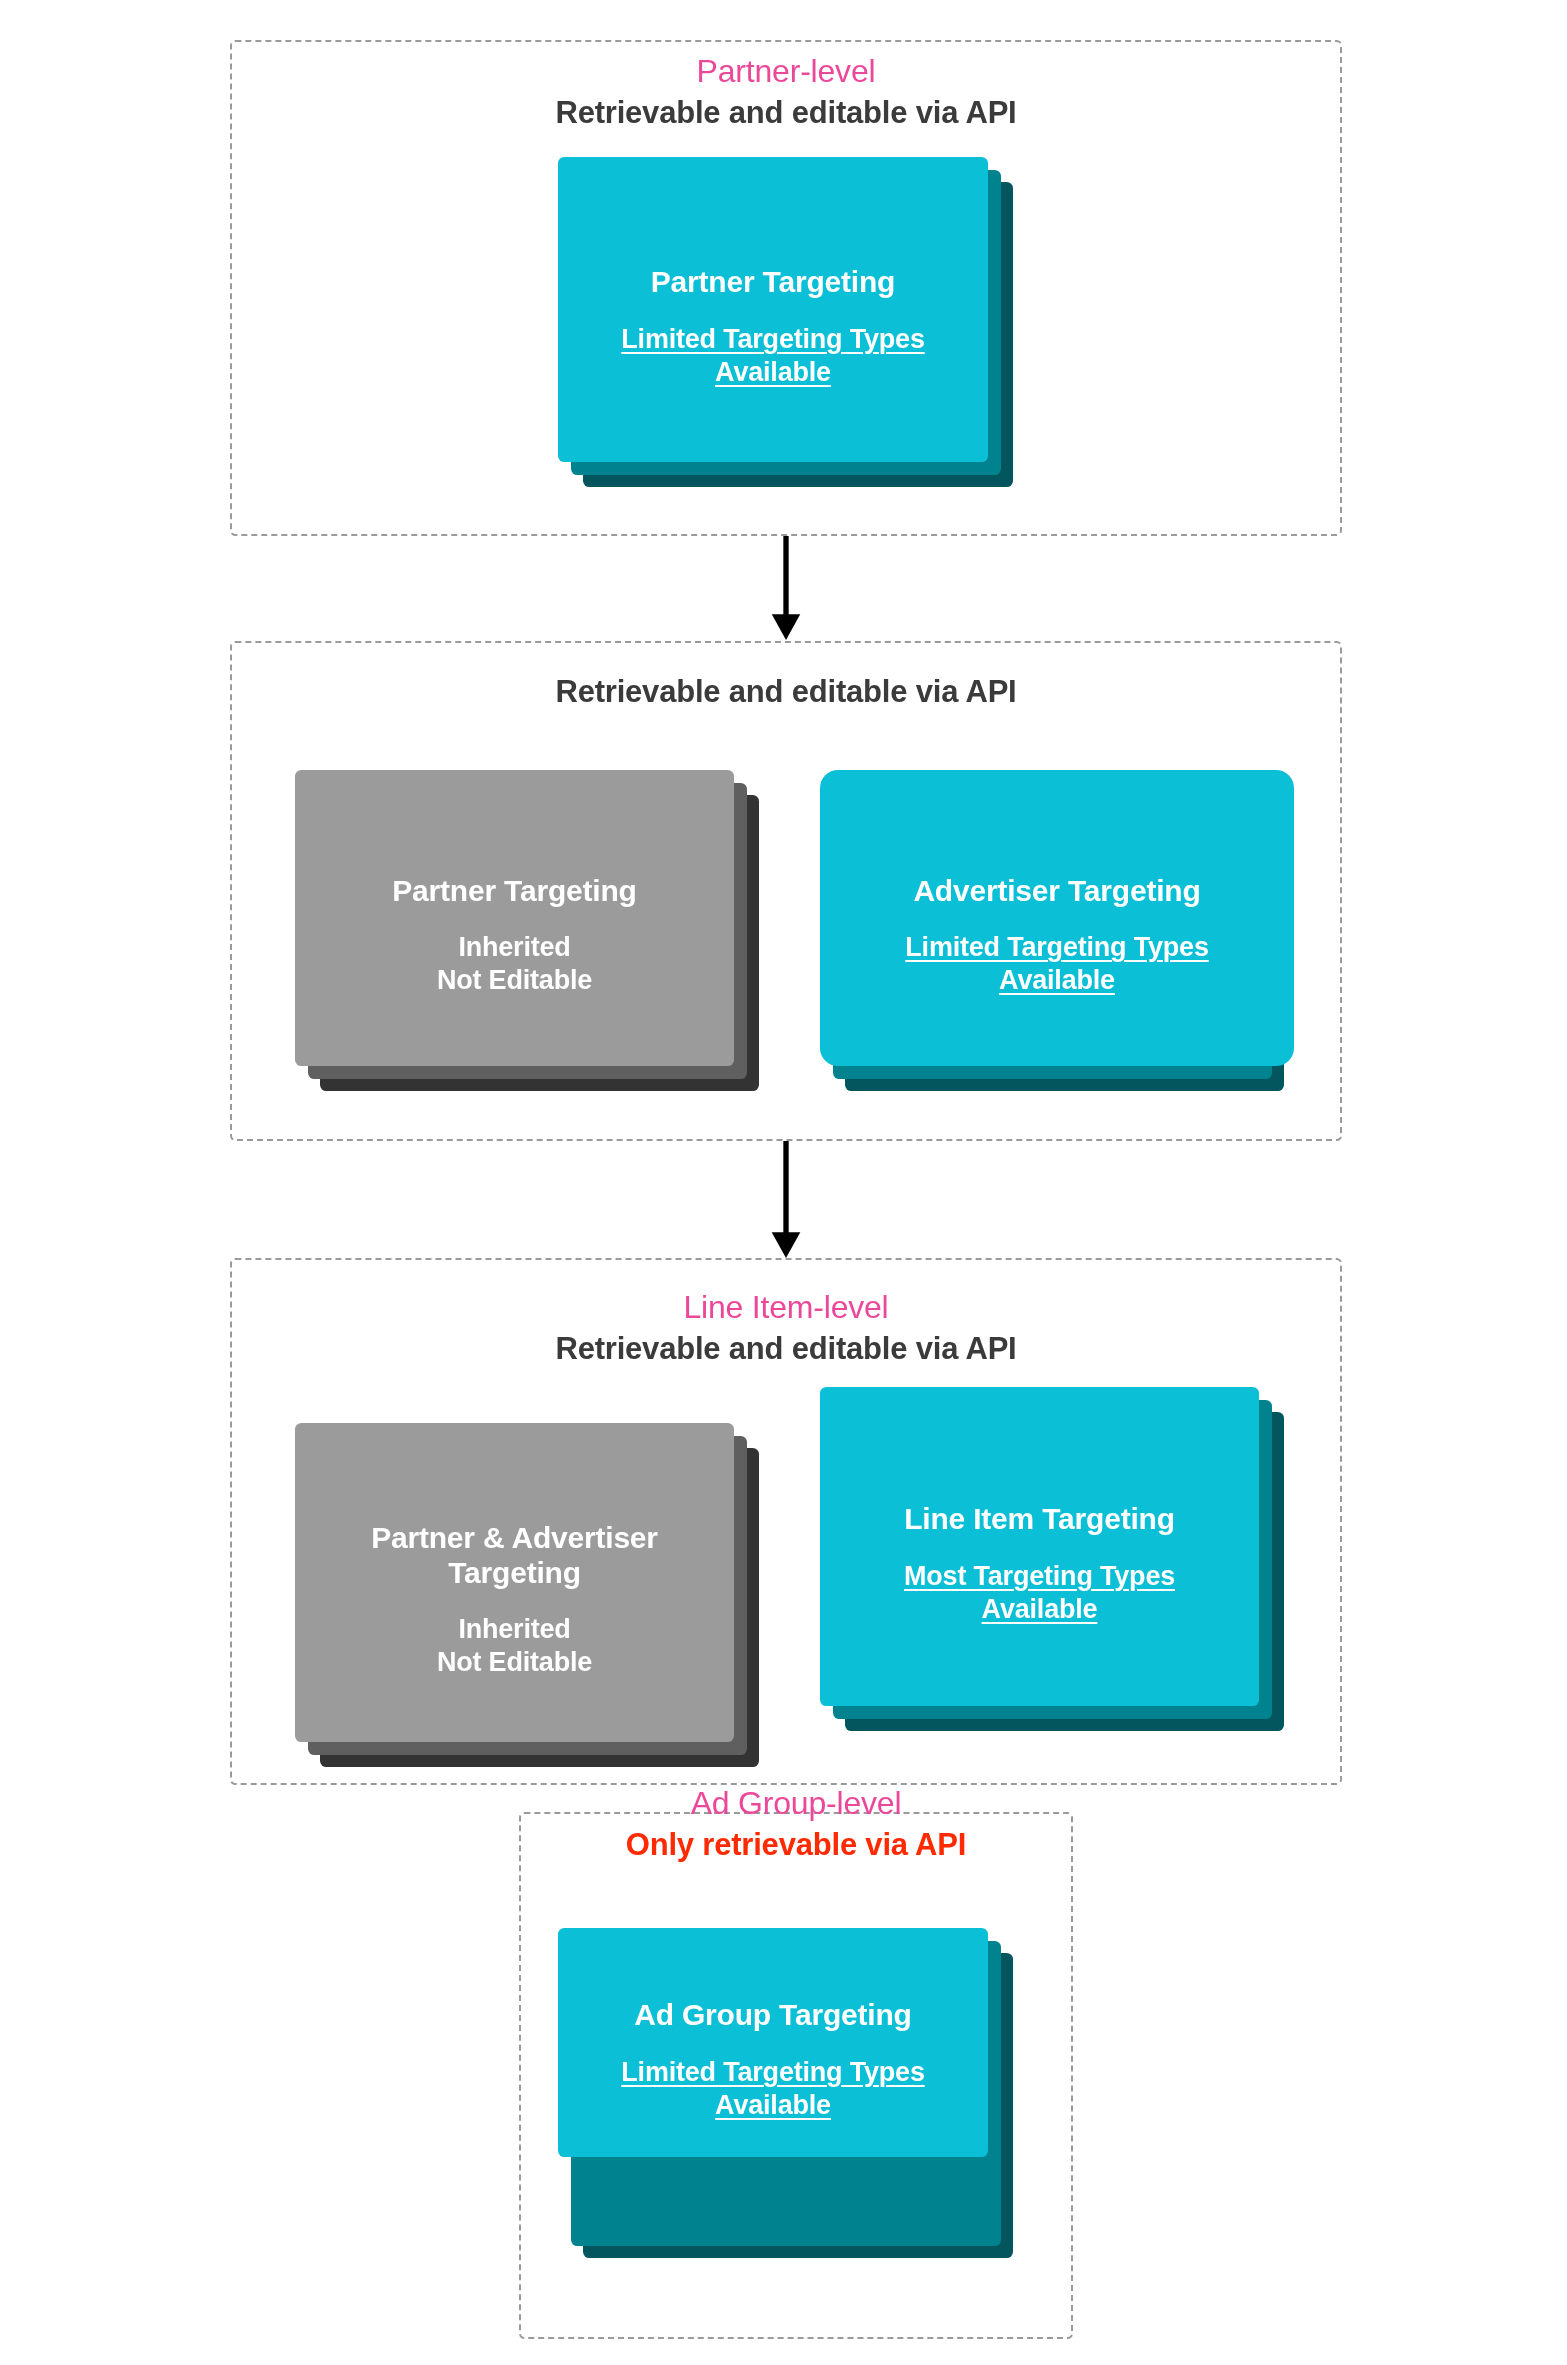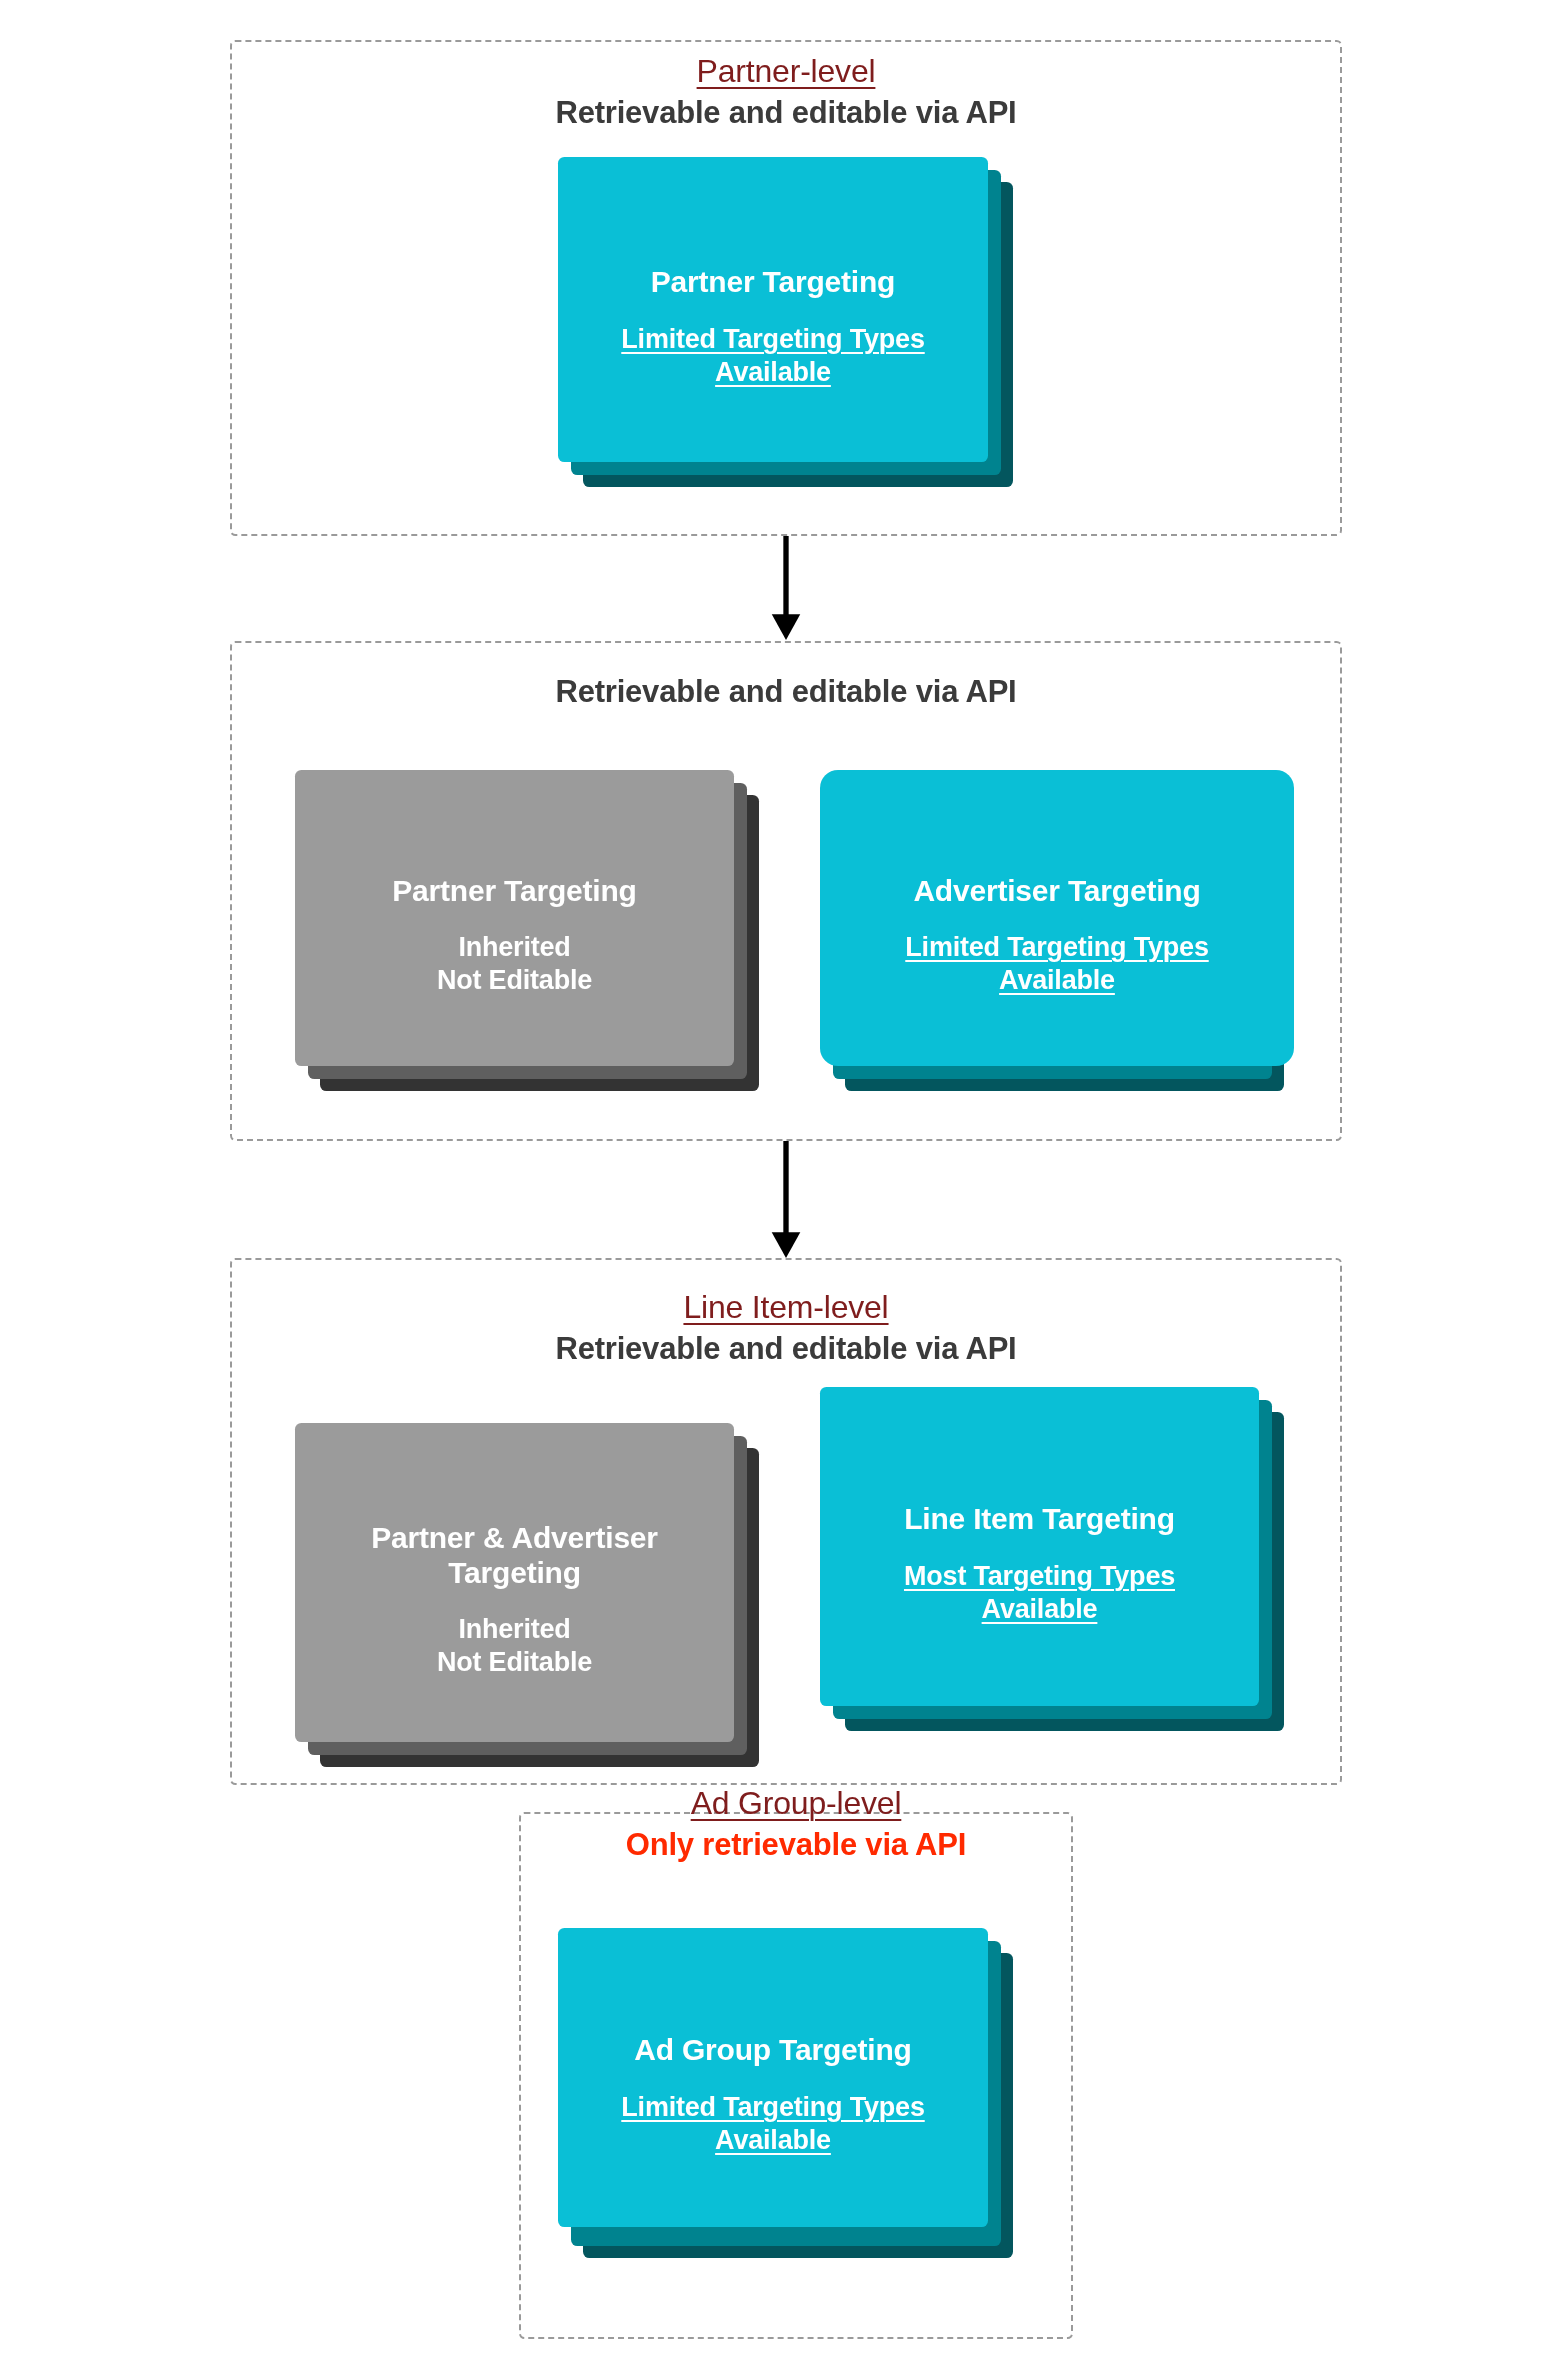--- a/index.html
+++ b/index.html
@@ -30,22 +30,21 @@
   .level-head {
     position: absolute;
     left: 0;
     right: 0;
     text-align: center;
   }
 
   .level-title {
     font-size: 32px;
     font-weight: 400;
-    color: #7f1d1d;
-    text-decoration: underline;
+    color: #ec4899;
     text-underline-offset: 4.5px;
     text-decoration-thickness: 1.8px;
     line-height: 1.22;
     letter-spacing: -0.2px;
   }
 
   .level-sub {
     font-size: 31px;
     font-weight: 700;
     color: #3b3b3b;
@@ -237,21 +236,21 @@
   <div class="level-box" style="left:519px; top:1812px; width:554px; height:527px;"></div>
 
   <div class="level-head" style="left:519px; top:1784px; width:554px;">
     <div class="level-title">Ad Group-level</div>
     <div class="level-sub alert">Only retrievable via API</div>
   </div>
 
   <div class="card-stack cy" style="left:558px; top:1928px; width:455px; height:330px;">
     <div class="card-layer layer-back" style="width:430px; height:305px;"></div>
     <div class="card-layer layer-mid" style="width:430px; height:305px;"></div>
-    <div class="card-layer layer-front" style="width:430px; height:299px;">
+    <div class="card-layer layer-front" style="width:430px; height:229px;">
       <div class="card-front-inner">
         <div class="card-title">Ad Group Targeting</div>
         <div class="card-note u">
           <span>Limited Targeting Types</span>
           <br>
           <span>Available</span>
         </div>
       </div>
     </div>
   </div>

